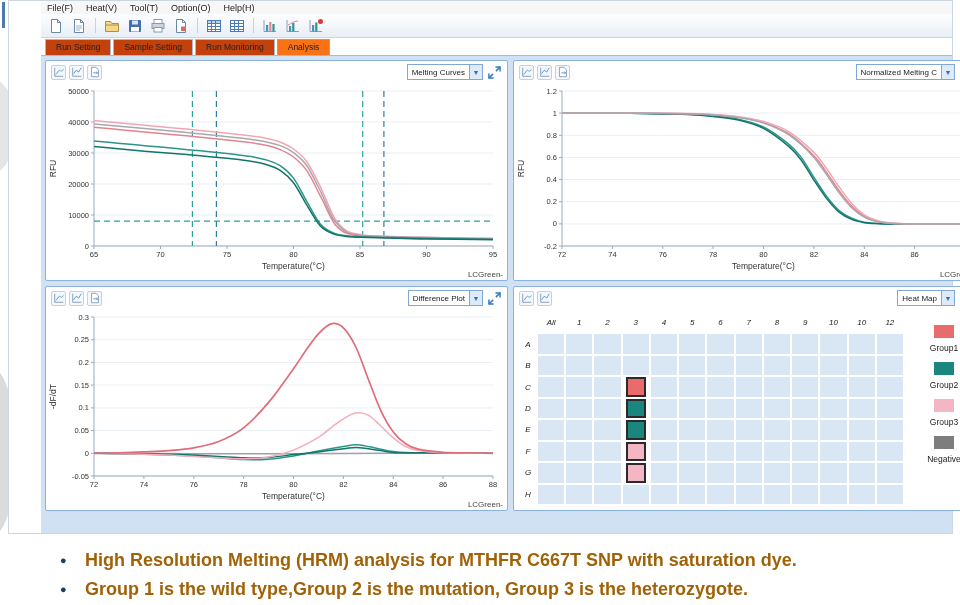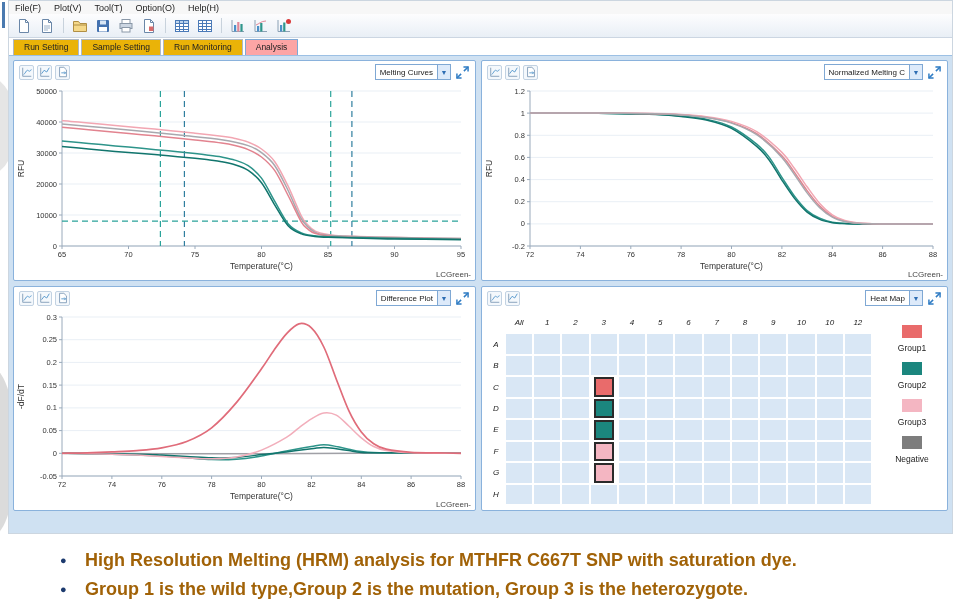--- a/index.html
+++ b/index.html
@@ -2,31 +2,31 @@
 <html><head>
 <meta charset="utf-8">
 <style>
   *{margin:0;padding:0;box-sizing:border-box;}
   html,body{width:960px;height:605px;}
   body{font-family:"Liberation Sans",sans-serif;background:#fff;overflow:hidden;position:relative;}
   .bg-shape{position:absolute;background:#cfcfcf;border-radius:50%;z-index:0;}
   .bg1{left:-34px;top:78px;width:50px;height:96px;opacity:.55;}
   .bg2{left:-32px;top:368px;width:48px;height:168px;opacity:.75;}
   .edge-mark{position:absolute;left:2px;top:2px;width:3px;height:26px;background:#4a7ab0;z-index:0;}
-  .app{position:absolute;left:8px;top:0;width:945px;height:534px;background:#fff;border:1px solid #ccd6e0;z-index:1;display:flex;flex-direction:column;}
+  .app{position:absolute;left:8px;top:0;width:945px;height:534px;background:#fff;border:1px solid #ccd6e0;z-index:1;display:flex;flex-direction:column;padding-left:32px;}
   .menubar{height:13px;display:flex;gap:13px;align-items:center;padding:0 6px;font-size:9px;color:#222;background:#f7f7f7;}
   .menu-item{cursor:default;}
   .toolbar{height:24px;display:flex;align-items:center;gap:3px;padding:0 5px;background:linear-gradient(#fdfdfe,#e9eff6);border-bottom:1px solid #ccd6e2;}
   .tbtn{width:20px;height:20px;display:flex;align-items:center;justify-content:center;border-radius:2px;}
   .tbtn svg{width:16px;height:16px;}
   .sep{width:1px;height:15px;background:#c8d2dc;margin:0 3px;}
   .tabrow{height:17px;display:flex;align-items:flex-end;gap:2px;padding:0 4px;background:#fff;}
   .subtabrow{height:19px;display:flex;align-items:flex-end;gap:2px;padding:0 6px;background:#fff;}
-  .tab{font-size:8.5px;color:#222;padding:2px 10px 3px;border:1px solid #aeb9c6;border-bottom:none;background:#eab308;white-space:nowrap;}
-  .tab.active{background:#fca5a5;border-color:#7fa8d4;}
+  .tab{font-size:8.5px;color:#222;padding:2px 10px 3px;border:1px solid #aeb9c6;border-bottom:none;background:#c2410c;white-space:nowrap;}
+  .tab.active{background:#f97316;border-color:#7fa8d4;}
   .main{flex:1;background:#cfe1f2;border-top:1px solid #9cc0e4;padding:4px;display:grid;grid-template-columns:463px 467px;grid-template-rows:221px 225px;gap:5px;position:relative;}
   .panel{background:#fff;border:1px solid #8ab2dc;border-radius:2px;display:flex;flex-direction:column;overflow:hidden;position:relative;}
   .phead{height:22px;display:flex;align-items:center;justify-content:space-between;padding:2px 5px;}
   .ptools{display:flex;gap:3px;}
   .ptool{width:15px;height:15px;border:1px solid #c2d2e2;border-radius:2px;display:flex;align-items:center;justify-content:center;background:#f4f8fc;}
   .ptool svg{width:12px;height:12px;}
   .pright{display:flex;align-items:center;gap:4px;}
   .dropdown{display:flex;align-items:center;border:1px solid #7fa8d4;background:#fff;height:16px;}
   .dd-text{font-size:8px;padding:0 4px;white-space:nowrap;overflow:hidden;max-width:104px;color:#222;}
   .dd-arrow{width:13px;height:100%;border-left:1px solid #7fa8d4;background:#ddeafa;font-size:7px;display:flex;align-items:center;justify-content:center;color:#2f6eb4;}
@@ -54,21 +54,21 @@
 <body>
 
 <div class="bg-shape bg1"></div>
 <div class="bg-shape bg2"></div>
 <div class="edge-mark"></div>
 
 <div class="app">
 
   <div class="menubar">
     <span class="menu-item">File(F)</span>
-    <span class="menu-item">Plot(V)</span>
+    <span class="menu-item">Heat(V)</span>
     <span class="menu-item">Tool(T)</span>
     <span class="menu-item">Option(O)</span>
     <span class="menu-item">Help(H)</span>
   </div>
 
   <div class="toolbar">
     <span class="tbtn">
         <svg viewBox="0 0 16 16">
           <path d="M3.5 1.5h6l3 3v10h-9z" fill="#fff" stroke="#6a87a8"></path>
           <path d="M9.5 1.5v3h3" fill="none" stroke="#6a87a8"></path>

